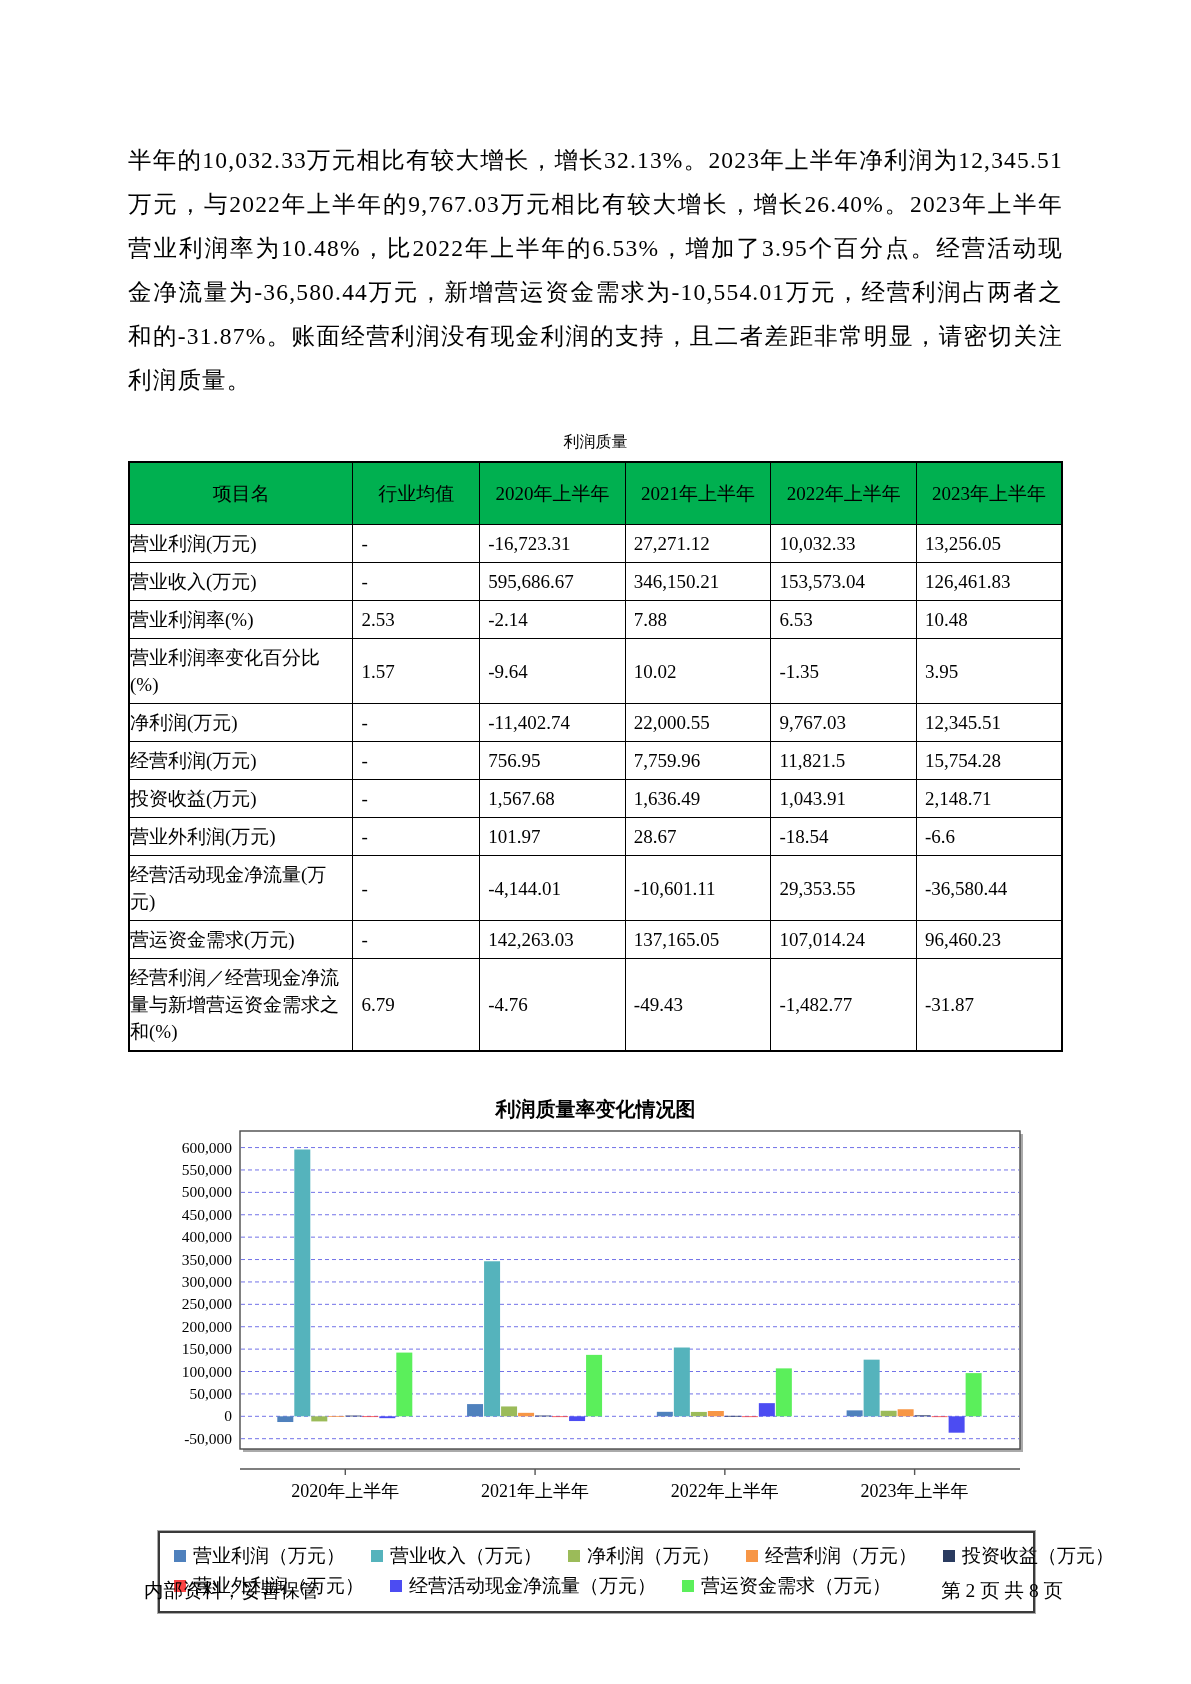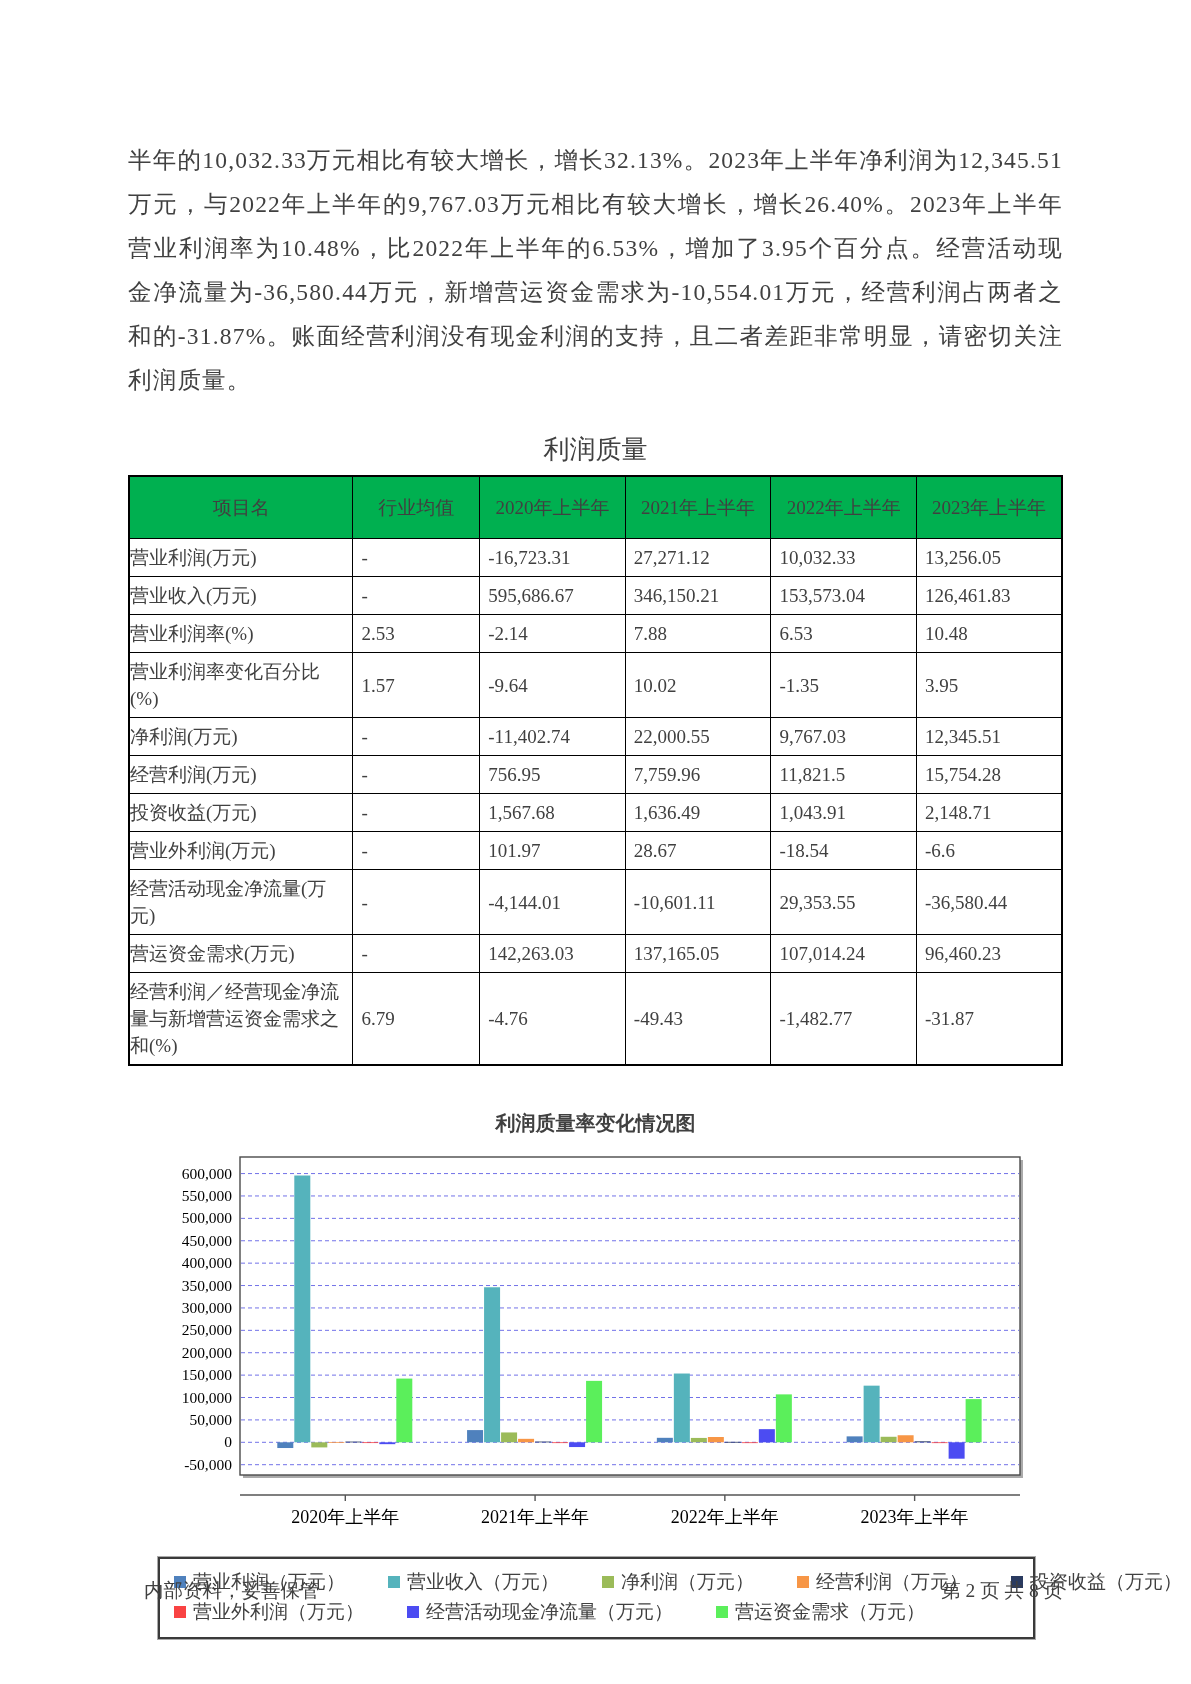--- a/index.html
+++ b/index.html
@@ -2,34 +2,34 @@
 <html><head>
 <meta charset="utf-8">
 <style>
   html,body{margin:0;padding:0;background:#888;}
   .page{
     position:relative;
     width:1191px;height:1684px;
     margin:0 auto;
     background:#ffffff;
     font-family:"Liberation Serif","DejaVu Serif",serif;
-    color:#404040;
+    color:#000000;
     overflow:hidden;
   }
   .content{padding:138px 128px 0 128px;}
   .para{
     font-size:23.5px;
     line-height:44px;
     text-align:justify;
     letter-spacing:1.2px;
     margin:0;
   }
   .tbl-title{
     text-align:center;
-    font-size:26px;
+    font-size:16px;
     margin-top:30px;
     margin-bottom:8px;
   }
   table.data{
     width:100%;
     border-collapse:collapse;
     border:2px solid #000;
     font-size:19px;
   }
   table.data th, table.data td{
@@ -44,31 +44,31 @@
     text-align:center;
     padding:17px 2px;
   }
   table.data td.lab{padding-left:0;}
   .chart-wrap{margin-top:44px;}
   .chart-title{
     text-align:center;
     font-family:"Liberation Sans","DejaVu Sans",sans-serif;
     font-weight:bold;
     font-size:20px;
-    margin-bottom:14px;
+    margin-bottom:2px;
   }
   .chart-svg-holder{text-align:center;}
   .legend-box{
     margin:10px 28px 0 30px;
     border:2px solid #3a3a3a;
     box-shadow:0 0 0 1px #aaa;
     padding:8px 14px 10px 14px;
     font-size:19px;
   }
-  .legend-row{display:flex;flex-wrap:nowrap;gap:43px;line-height:30px;}
+  .legend-row{display:flex;flex-wrap:nowrap;gap:26px;line-height:30px;}
   .legend-item{display:flex;align-items:center;gap:7px;white-space:nowrap;}
   .legend-chip{width:12px;height:12px;display:inline-block;flex:0 0 12px;}
   .footer{
     position:absolute;
     left:144px;right:128px;bottom:80px;
     display:flex;justify-content:space-between;
     font-size:19.5px;
   }
 </style>
 </head>

